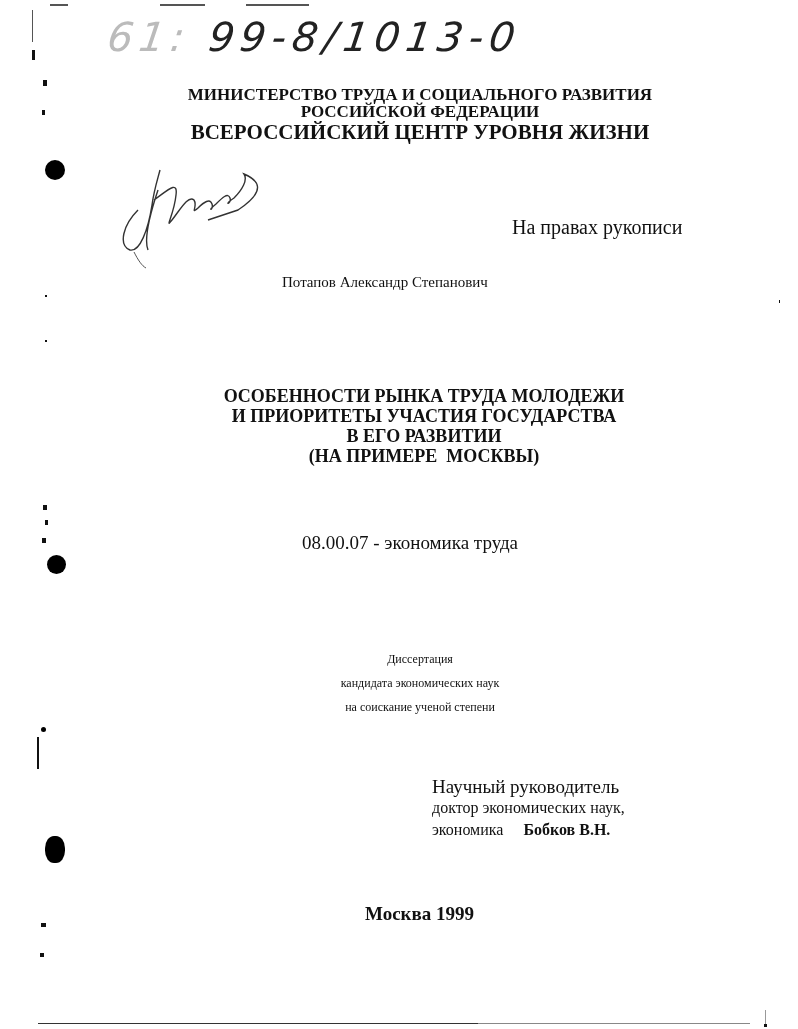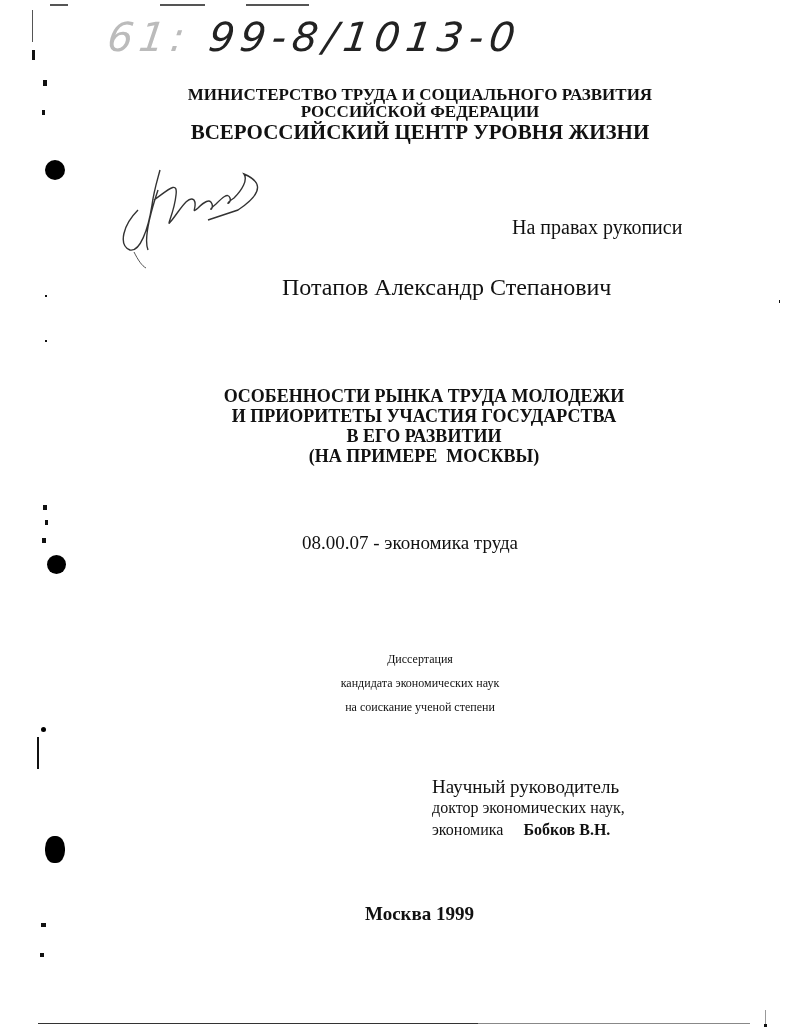--- a/index.html
+++ b/index.html
@@ -19,21 +19,21 @@
     }
     .archive .faded { color: #bbb; }
     .top-rule { height: 2px; background: #555; top: 4px; }
 
     .ministry {
       top: 86px; font-weight: bold; font-size: 17px; line-height: 17px;
     }
     .ministry .l3 { font-size: 21px; line-height: 25px; }
 
     .manuscript { left: 512px; top: 172px; font-size: 20px; margin-top: 44px; }
-    .author { left: 282px; top: 274px; font-size: 24px; }
+    .author { left: 282px; top: 274px; font-size: 15px; }
 
     .title {
       top: 386px; font-weight: bold; font-size: 18px; line-height: 20px;
       left: 0; width: 848px; text-align: center;
     }
 
     .spec { left: 300px; width: 216px; text-align: center; top: 531px; font-size: 19px; line-height: 23px; }
     .spec .code { margin-left: -20px; width: 260px; display: block; }
 
     .diss { left: 294px; width: 252px; text-align: center; top: 647px; font-size: 12px; line-height: 24px; }

